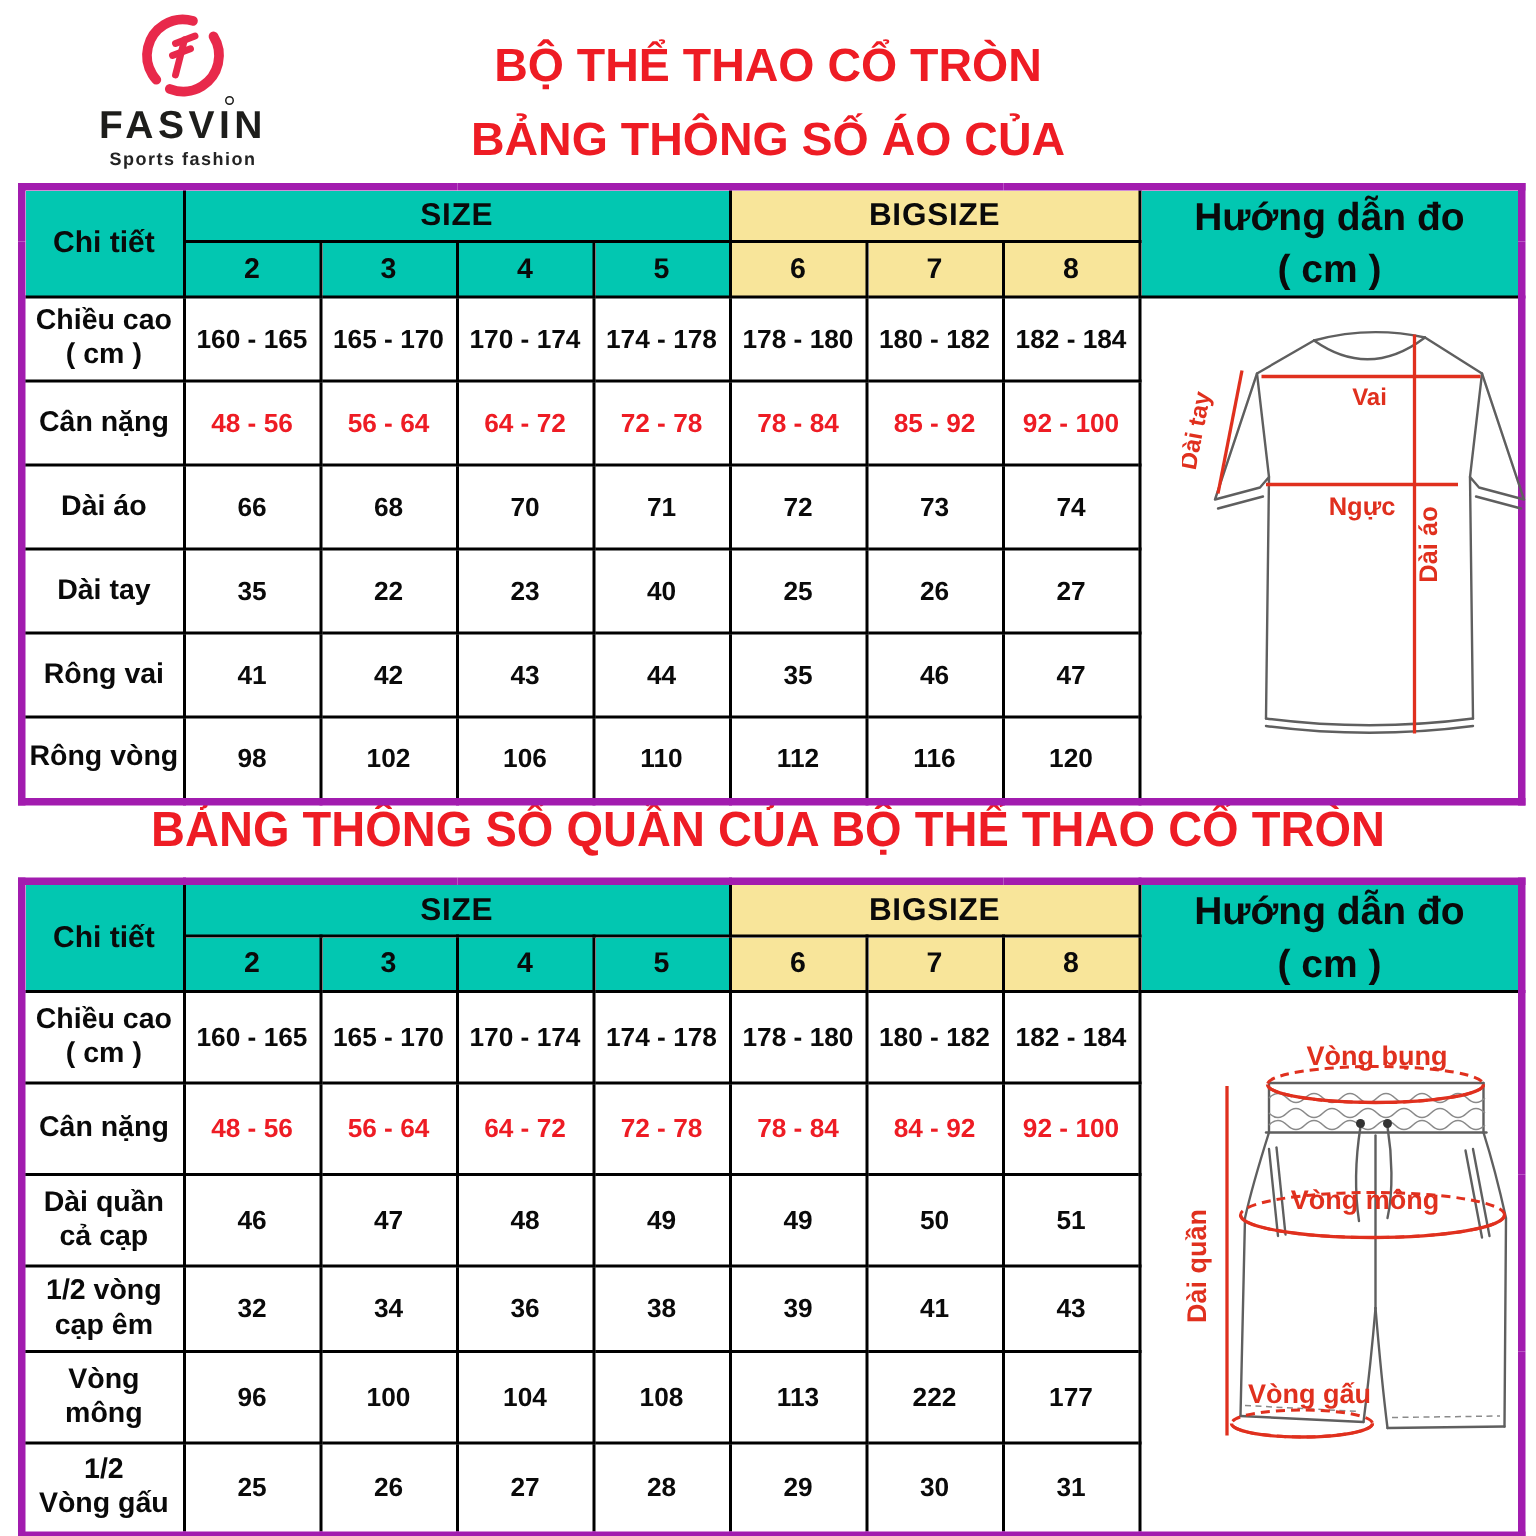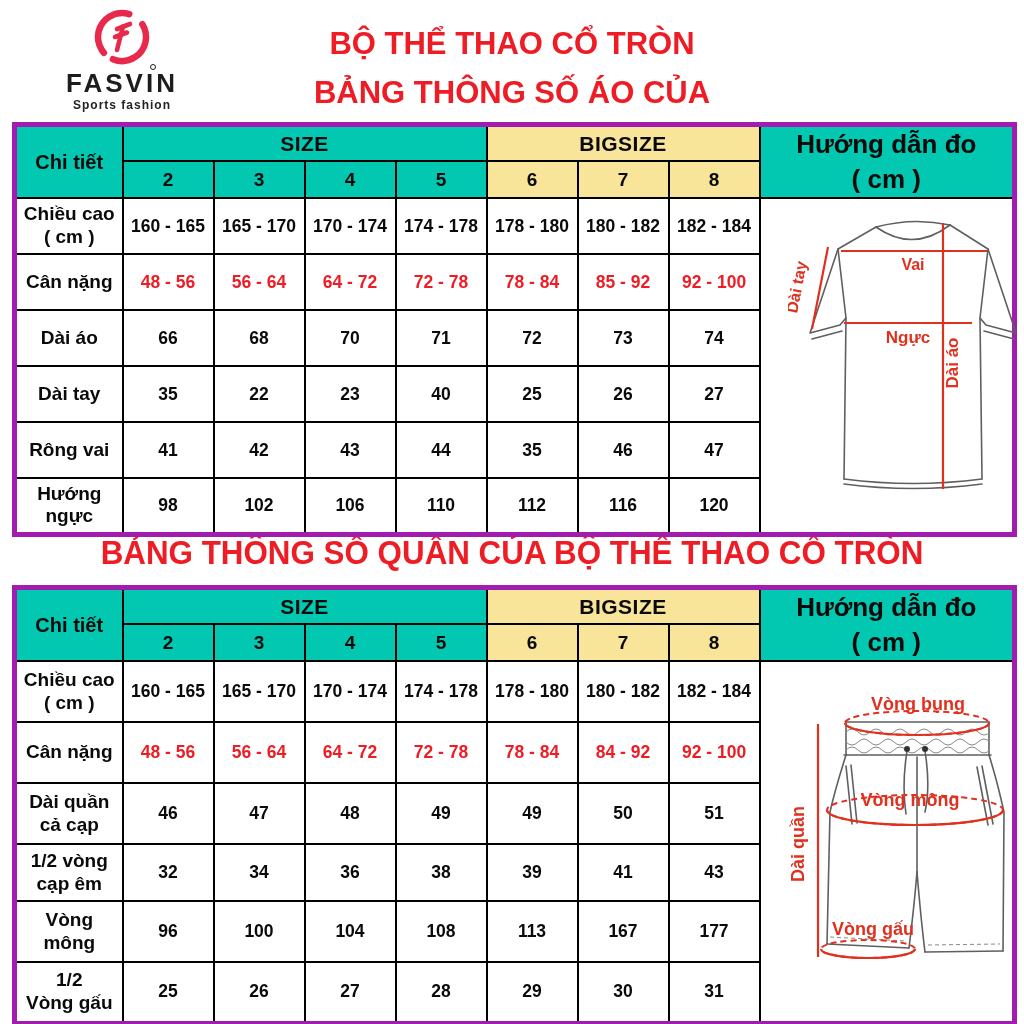--- a/index.html
+++ b/index.html
@@ -154,21 +154,21 @@
             <th class="row-label">Rông vai</th>
             <td class="value">41</td>
             <td class="value">42</td>
             <td class="value">43</td>
             <td class="value">44</td>
             <td class="value">35</td>
             <td class="value">46</td>
             <td class="value">47</td>
           </tr>
           <tr style="height: 56px;">
-            <th class="row-label">Hướng ngực</th>
+            <th class="row-label">Rông vòng</th>
             <td class="value">98</td>
             <td class="value">102</td>
             <td class="value">106</td>
             <td class="value">110</td>
             <td class="value">112</td>
             <td class="value">116</td>
             <td class="value">120</td>
           </tr>
         </tbody>
       </table>
@@ -252,21 +252,21 @@
             <td class="value">43</td>
           </tr>
           <tr style="height: 61px;">
             <th class="row-label">Vòng
 mông</th>
             <td class="value">96</td>
             <td class="value">100</td>
             <td class="value">104</td>
             <td class="value">108</td>
             <td class="value">113</td>
-            <td class="value">167</td>
+            <td class="value">222</td>
             <td class="value">177</td>
           </tr>
           <tr style="height: 61px;">
             <th class="row-label">1/2
 Vòng gấu</th>
             <td class="value">25</td>
             <td class="value">26</td>
             <td class="value">27</td>
             <td class="value">28</td>
             <td class="value">29</td>

